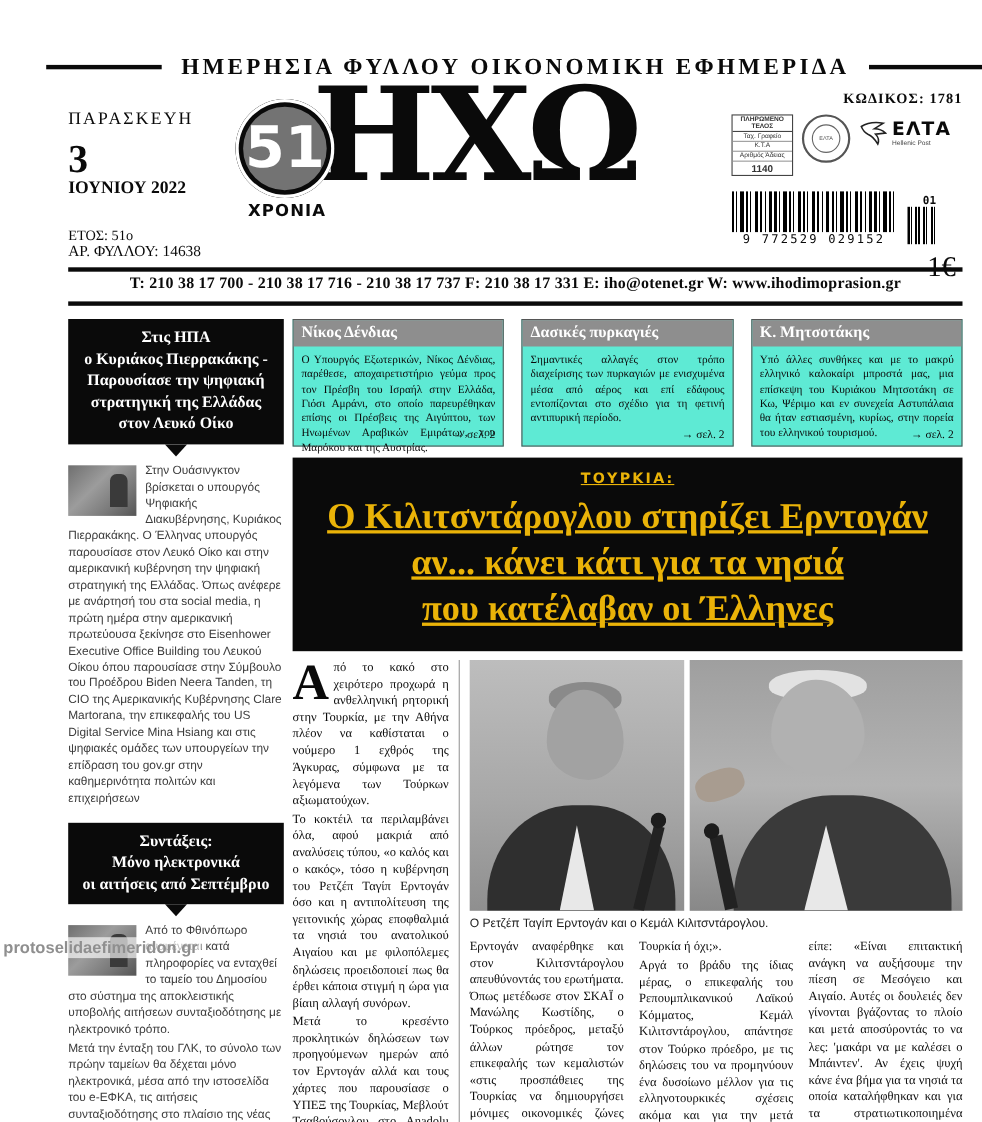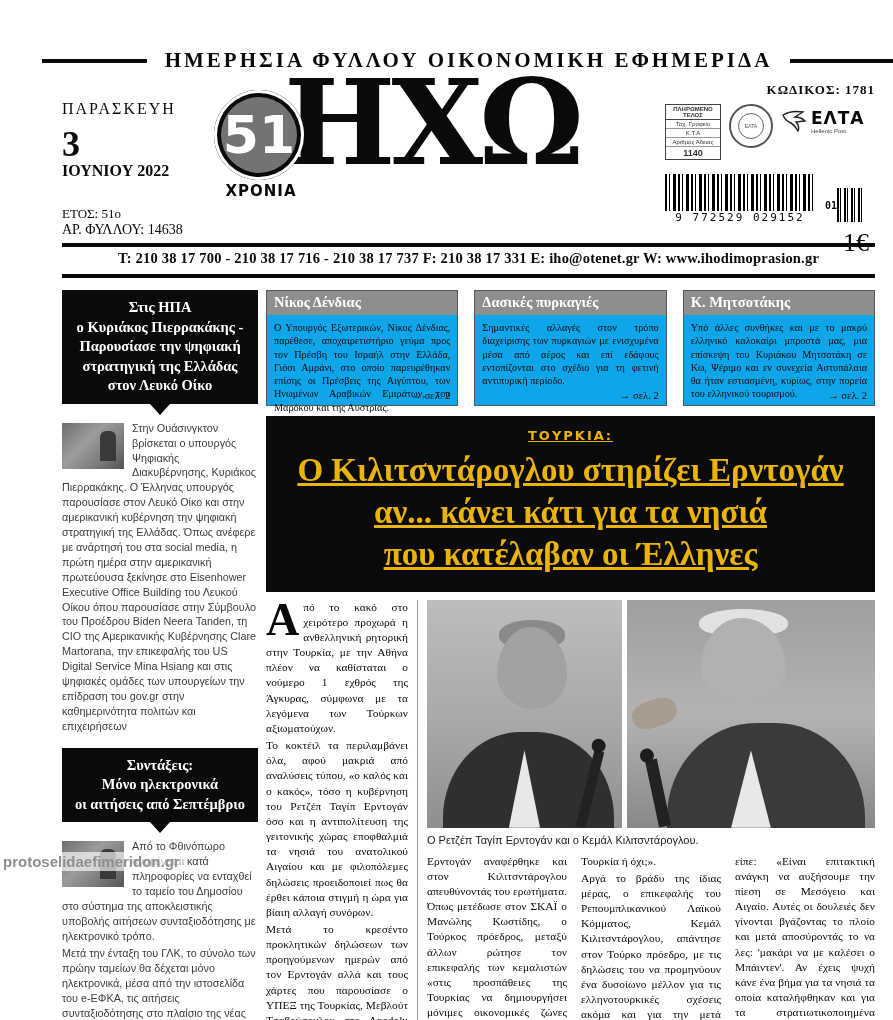--- a/index.html
+++ b/index.html
@@ -52,21 +52,21 @@
   .elta { display:flex; align-items:center; gap:4px; margin-top:4px; }
   .elta-name { font-family:"DejaVu Sans", sans-serif; font-weight:bold; font-size:17px; letter-spacing:1px; }
   .elta-sub { font-family:"Liberation Sans", sans-serif; font-size:6px; color:#444; }
   .barcode-row { position:absolute; top:92px; left:0; display:flex; gap:10px; align-items:flex-end; }
   .barcode {
     width:150px; height:48px; position:relative;
     background:repeating-linear-gradient(90deg,#000 0 2px,#fff 2px 4px,#000 4px 5px,#fff 5px 8px,#000 8px 11px,#fff 11px 13px);
   }
   .barcode-num { position:absolute; bottom:-2px; left:0; right:0; background:#fff;
     font-family:"DejaVu Sans Mono", monospace; font-size:11px; letter-spacing:2px; text-align:center; }
-  .barcode-small-wrap { display:flex; flex-direction:row; align-items:center; }
+  .barcode-small-wrap { display:flex; flex-direction:column; align-items:flex-end; }
   .barcode-small-label { font-family:"DejaVu Sans Mono", monospace; font-size:10px; font-weight:bold; }
   .barcode-small { width:26px; height:34px;
     background:repeating-linear-gradient(90deg,#000 0 2px,#fff 2px 3px,#000 3px 4px,#fff 4px 7px); }
   .price { position:absolute; right:6px; bottom:-16px; font-size:26px; font-family:"Liberation Serif", serif; }
   
   .rule-a { position:absolute; top:243px; left:62px; right:18px; height:4px; background:#0a0a0a; }
   .contact-bar { position:absolute; top:250px; left:62px; right:18px; text-align:center;
     font-size:14.5px; font-weight:bold; font-family:"Liberation Serif", serif; letter-spacing:0.2px; }
   .rule-b { position:absolute; top:274px; left:62px; right:18px; height:4px; background:#0a0a0a; }
   
@@ -86,21 +86,21 @@
   .sb-photo { float:left; width:62px; height:46px; margin:2px 8px 2px 0;
     background:linear-gradient(135deg,#6f6f6f 0%,#9c9c9c 40%,#7b7b7b 70%,#555 100%);
     position:relative; overflow:hidden; }
   .sb-photo::after { content:""; position:absolute; right:8px; top:8px; width:16px; height:30px;
     background:#3a3a3a; border-radius:6px 6px 0 0; }
   .watermark { position:absolute; left:-62px; top:562px; z-index:5;
     font-family:"Liberation Sans", sans-serif; font-weight:bold; font-size:15px; color:#8f8f8f;
     background:rgba(255,255,255,0.65); padding:1px 3px; white-space:nowrap; }
   
   .news-boxes { display:flex; gap:16px; }
-  .news-box { flex:1; border:1px solid #555; background:#0ea5e9; height:116px; position:relative; }
+  .news-box { flex:1; border:1px solid #555; background:#5eead4; height:116px; position:relative; }
   .nb-head { background:#8e8e8e; color:#fff; font-weight:bold; font-size:14.5px;
     padding:3px 7px 4px; font-family:"Liberation Serif", serif; }
   .nb-body { padding:6px 7px 0; font-size:10.2px; line-height:1.3; text-align:justify;
     font-family:"Liberation Serif", serif; }
   .nb-ref { position:absolute; right:7px; bottom:4px; font-size:10.5px; font-family:"Liberation Serif", serif; }
   
   .headline-box { margin-top:10px; background:#0a0a0a; color:#eab308; text-align:center;
     padding:12px 10px 16px;text-decoration:underline; }
   .kicker { font-family:"DejaVu Sans", sans-serif; font-weight:bold; font-size:13px;
     letter-spacing:2px; margin-bottom:6px; }

